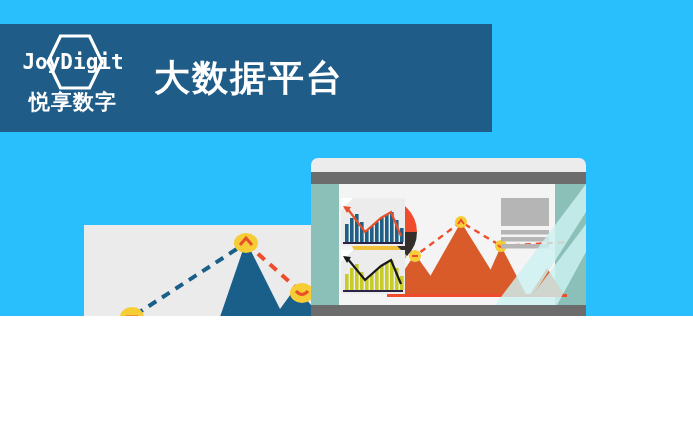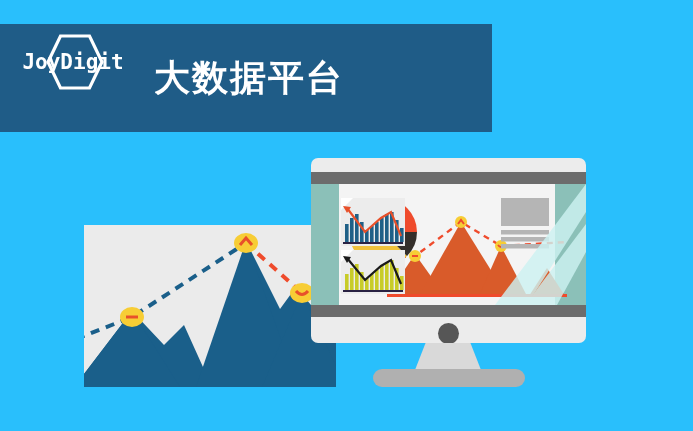--- a/index.html
+++ b/index.html
@@ -9,21 +9,21 @@
   }
   body {
     width: 693px;
     height: 431px;
     overflow: hidden;
     font-family: "Liberation Sans", "DejaVu Sans", sans-serif;
   }
   #poster {
     position: relative;
     width: 693px;
-    height: 431px;
+    height: 316px;
     background: #29bffc;
     overflow: hidden;
   }
 
   
   #header-banner {
     position: absolute;
     left: 0;
     top: 24px;
     width: 492px;
@@ -164,20 +164,21 @@
 
 <div id="poster">
 
   <div id="header-banner">
 
     <div id="brand-logo">
       <svg id="hexagon-outline" viewBox="0 0 58 56">
         <polygon points="14.5,2 43.5,2 56,28 43.5,54 14.5,54 2,28" fill="none" stroke="#ffffff" stroke-width="3.2"></polygon>
       </svg>
       <div id="logo-wordmark">JoyDigit</div>
+      <div id="logo-subtitle">悦享数字</div>
     </div>
 
     <div id="banner-title">大数据平台</div>
   </div>
 
   <div id="left-chart-panel">
     <svg width="252" height="162" viewBox="0 0 252 162">
 
       <polygon fill="#1a5f8a" points="-10,162 48,86 80,120 100,100 128,162 132,162 162,16 196,84 212,62 252,110 252,162"></polygon>
       <polygon fill="#1a5f8a" points="-10,162 48,86 96,162"></polygon>

